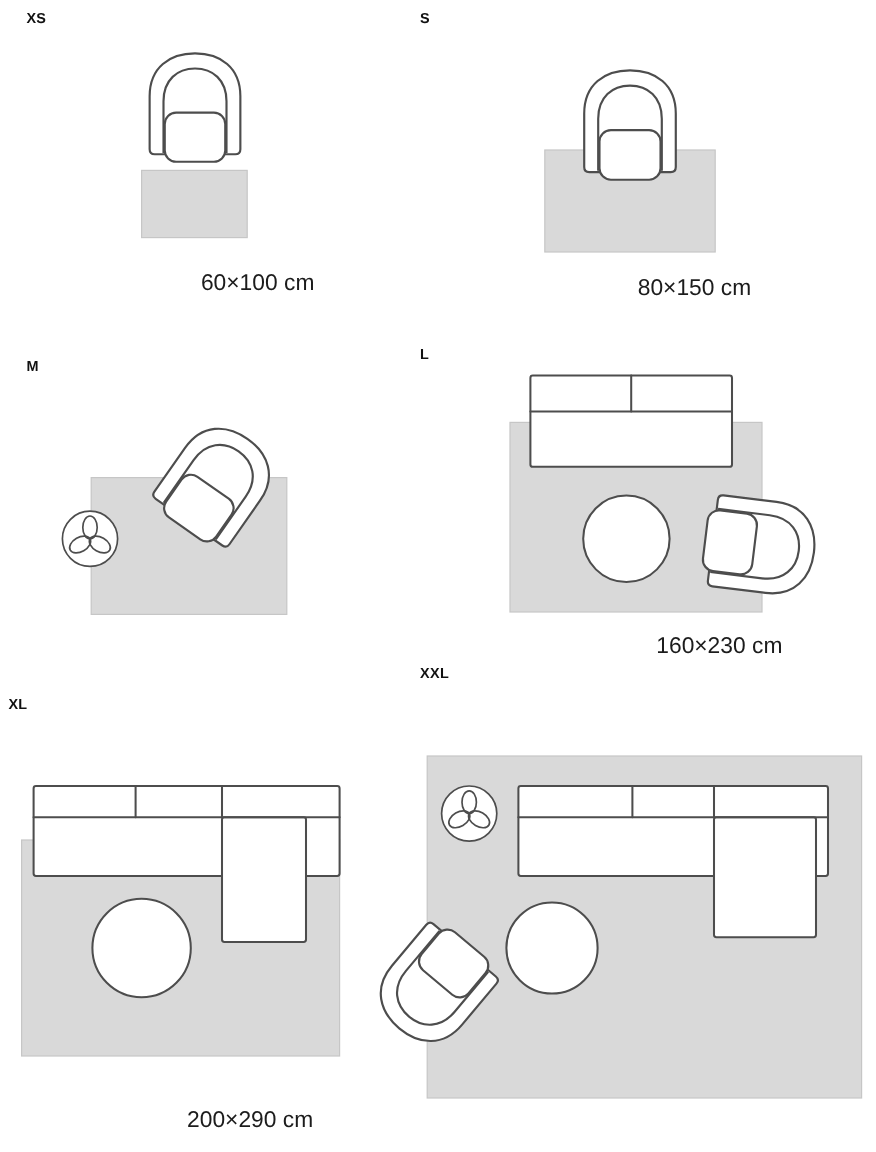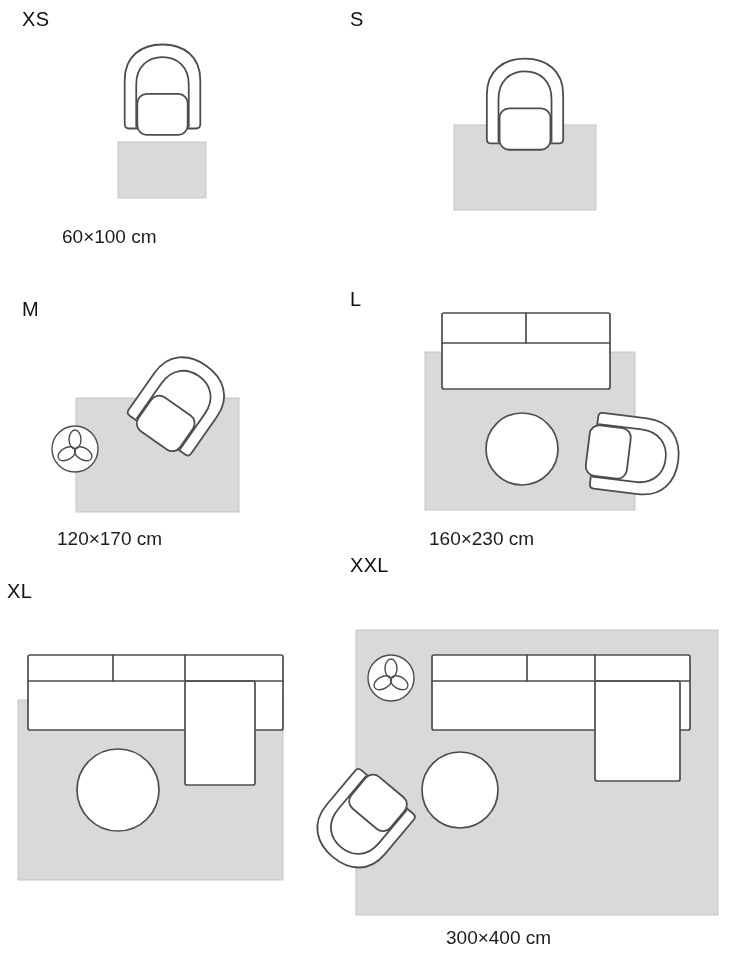--- a/index.html
+++ b/index.html
@@ -17,30 +17,30 @@
   .canvas{
     position:relative;
     width:730px;
     height:960px;
     background:var(--background);
     overflow:hidden;
   }
   .art{position:absolute;left:0;top:0;}
   .size-code{
     position:absolute;
-    font-size:20px;
-    font-weight:400;
+    font-size:12px;
+    font-weight:700;
     color:var(--text);
     letter-spacing:.3px;
     white-space:nowrap;
   }
   .dim{
     position:absolute;
     width:200px;
-    text-align:left;
+    text-align:right;
     font-size:19px;
     color:#1c1c1c;
     white-space:nowrap;
   }
   .rug-rect{
     fill:var(--rug);
     stroke:var(--rug-border);
     stroke-width:1;
   }
   .furn{
@@ -133,17 +133,17 @@
   </svg>
 
   <div class="size-code" style="left:22px;top:8px">XS</div>
   <div class="size-code" style="left:350px;top:8px">S</div>
   <div class="size-code" style="left:22px;top:298px">M</div>
   <div class="size-code" style="left:350px;top:288px">L</div>
   <div class="size-code" style="left:7px;top:580px">XL</div>
   <div class="size-code" style="left:350px;top:554px">XXL</div>
 
   <div class="dim" style="left:62px;top:226px">60×100 cm</div>
-  <div class="dim" style="left:57px;top:528px">120×170 cm</div>
-  <div class="dim" style="left:429px;top:528px">160×230 cm</div>
-  <div class="dim" style="left:446px;top:927px">300×400 cm</div>
+  <div class="dim" style="left:426px;top:230px">80×150 cm</div>
+  <div class="dim" style="left:452px;top:528px">160×230 cm</div>
+  <div class="dim" style="left:61px;top:923px">200×290 cm</div>
 
 </div>
 
 </body></html>

